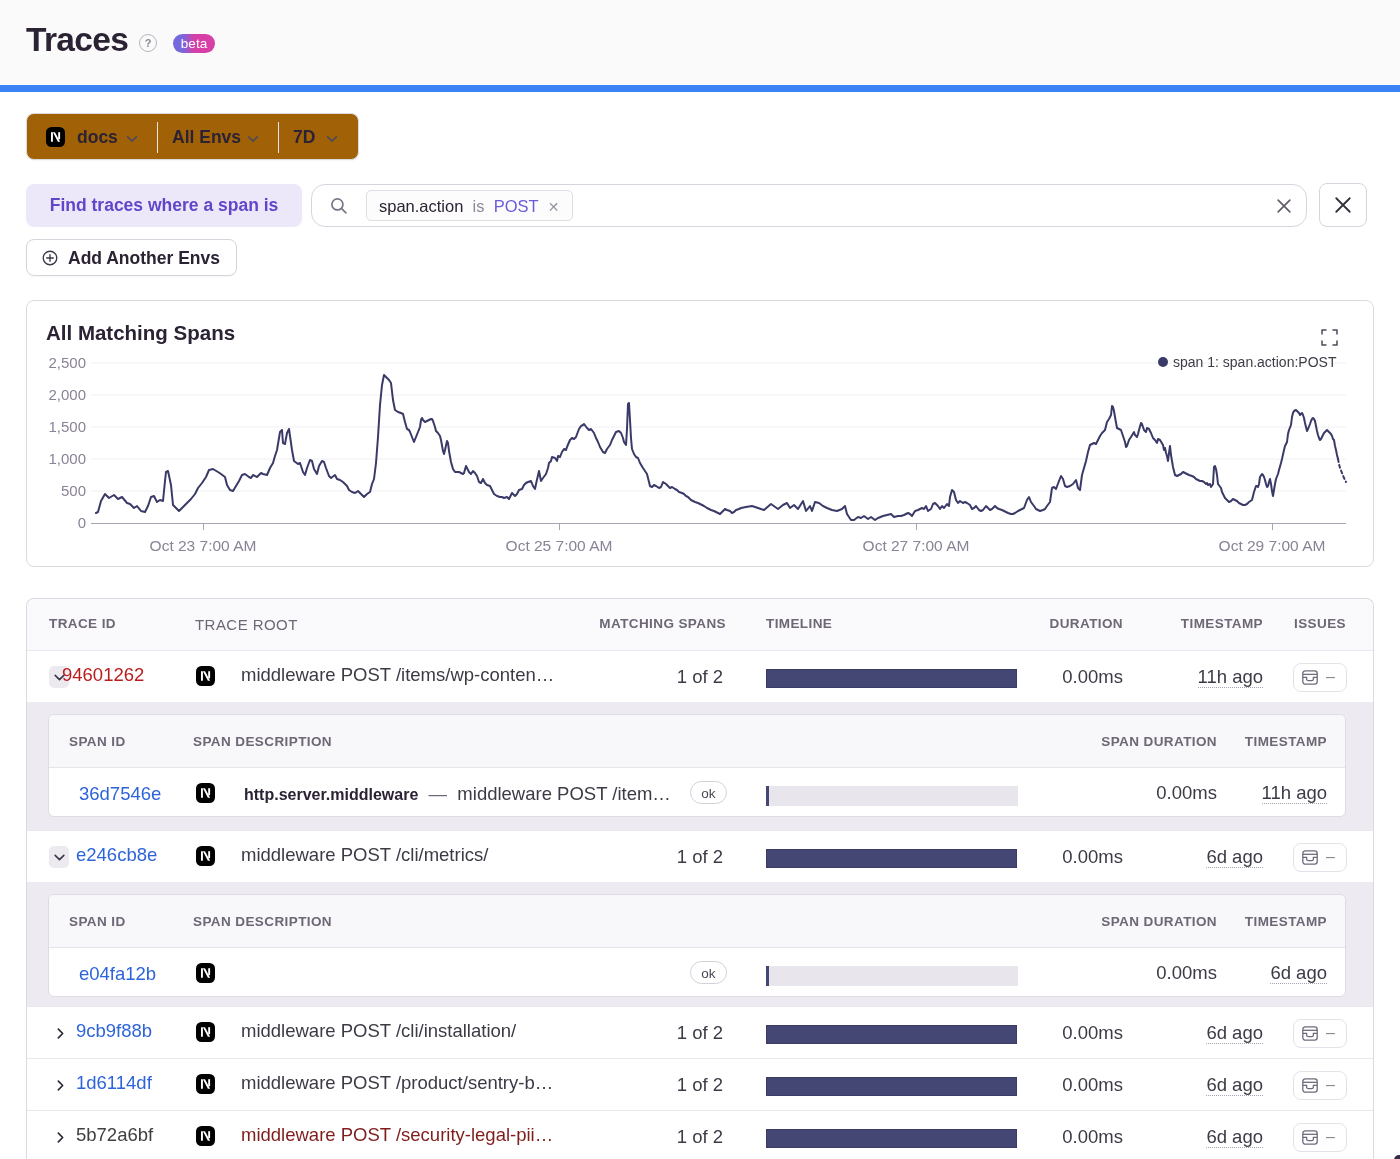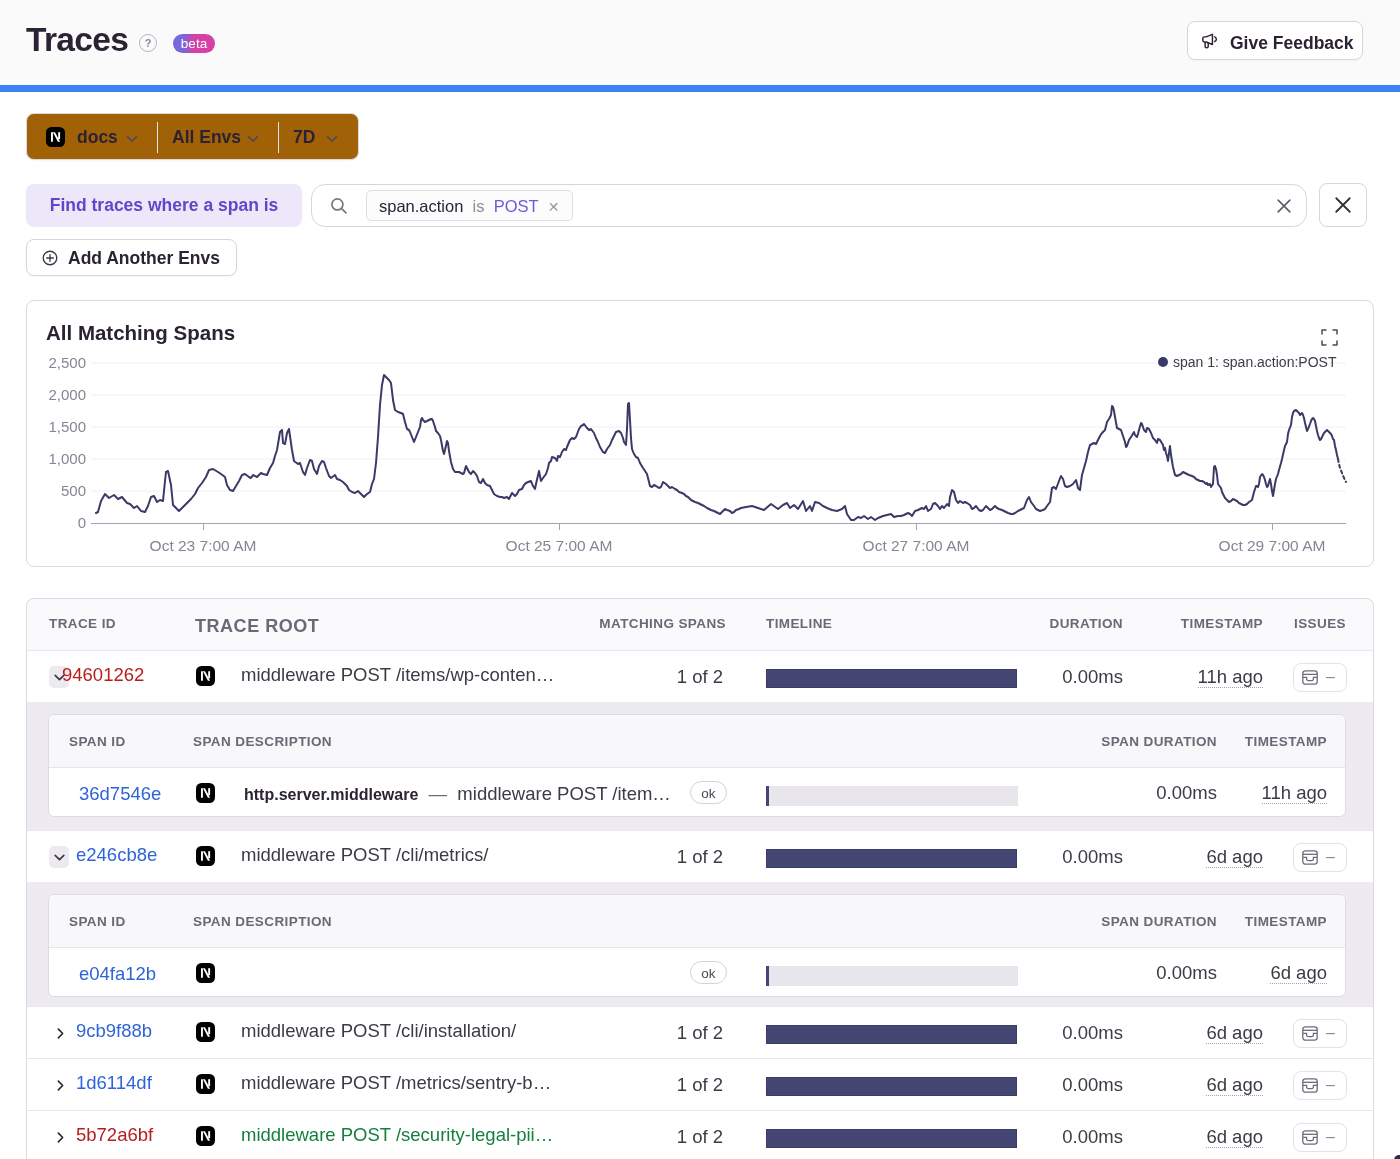--- a/index.html
+++ b/index.html
@@ -3,28 +3,20 @@
 <style>
 *{margin:0;padding:0}
 body{font-family:"Liberation Sans",sans-serif;background:#fff;width:1400px;height:1159px;position:relative;overflow:hidden}
 </style></head>
 <body>
 
 <div style="position:absolute;left:0;top:0;width:1400px;height:85px;background:#fafafa;border-bottom:7px solid #3b82f6">
   <div style="position:absolute;left:26px;top:23px;font-size:33.5px;line-height:34px;font-weight:bold;color:#2b2233;letter-spacing:-.02em">Traces</div>
   <div style="position:absolute;left:139px;top:34px;width:16px;height:16px;border:1px solid #b9b4c0;border-radius:50%;color:#8d8797;font-size:11px;font-weight:bold;text-align:center;line-height:16px">?</div>
   <div style="position:absolute;left:173px;top:34px;width:42px;height:19px;border-radius:10px;background:linear-gradient(90deg,#7668dd 22%,#d63fa6 52%);color:#fff;font-size:13.5px;text-align:center;line-height:19px">beta</div>
-  <div style="position:absolute;left:1187px;top:21px;width:176px;height:39px;box-sizing:border-box;background:#fff;border:1px solid #d8d5dd;border-radius:8px;box-shadow:0 1px 2px rgba(43,34,51,.04)">
-    <svg width="18" height="18" viewBox="0 0 17 17" style="position:absolute;left:13px;top:10px" fill="none" stroke="#2b2233" stroke-width="1.4" stroke-linejoin="round">
-        <path d="M10.8 2.2v9.6l-5.9-2.4H3.2A1.5 1.5 0 0 1 1.7 7.9V6.1a1.5 1.5 0 0 1 1.5-1.5h1.7z"></path>
-        <path d="M3.9 9.6v4c0 .7.6 1.3 1.3 1.3h.3c.7 0 1.3-.6 1.3-1.3v-3.4"></path>
-        <path d="M12.9 4.6c1 .4 1.6 1.2 1.6 2.2 0 1-.6 1.8-1.6 2.2" stroke-linecap="round"></path>
-      </svg>
-    <div style="position:absolute;left:42px;top:12px;font-size:17.5px;line-height:18px;font-weight:bold;color:#2b2233">Give Feedback</div>
-  </div>
 </div>
 
 <div style="position:absolute;left:26px;top:113px;width:333px;height:47px;background:#a16207;border:1px solid #dcd9e0;border-radius:8px;box-sizing:border-box;box-shadow:0 1px 2px rgba(43,34,51,.04)">
   <svg width="19" height="20" viewBox="0 0 19 20" style="position:absolute;left:19px;top:13px">
       <rect x="0" y="0" width="19" height="20" rx="5.5" fill="#000"></rect>
       <path fill="#fff" d="M5 5.2h1.9v9.6H5z"></path>
       <path fill="#fff" d="M12.2 5.2h1.9v7h-1.9z"></path>
       <path fill="#fff" d="M6.9 5.2h2.1l5.1 9.6h-2.2z"></path>
     </svg>
   <div style="position:absolute;left:50px;top:14px;font-size:17.5px;line-height:19px;font-weight:bold;color:#2b2233">docs</div>
@@ -105,21 +97,21 @@
     <circle cx="1136" cy="61" r="5" fill="#3a3a68"></circle>
     <text x="1146" y="66" font-size="14" fill="#3f3c47">span 1: span.action:POST</text>
     <polyline points="69,212 71,211 74,200 78,193 82,197 87,194 91,198 95,196 100,202 103,203 107,207 110,205 114,210 118,211 121,205 124,196 127,195 130,201 133,199 136,200 138,180 139,171 141,170 144,184 146,204 149,207 152,210 155,207 159,203 164,198 168,193 171,187 175,182 179,176 182,169 186,168 191,171 194,173 198,176 200,184 203,189 206,190 209,185 212,180 215,174 218,173 222,176 224,177 226,174 230,176 234,172 236,173 240,174 243,167 246,162 248,155 250,149 253,131 255,129 256,142 258,143 260,132 262,128 265,149 267,160 271,163 273,162 276,171 278,174 280,167 283,159 285,160 287,168 290,173 292,165 295,160 297,161 299,167 302,175 304,177 308,174 310,178 313,179 316,181 320,185 322,189 325,191 328,192 331,190 334,193 337,196 340,193 343,191 345,183 347,178 349,162 351,136 353,104 355,84 357,74 359,76 362,79 364,82 366,99 368,109 371,111 374,112 376,113 378,121 380,128 382,129 383,131 385,136 387,141 389,136 391,131 393,126 394,119 395,117 396,119 398,121 400,120 402,119 404,118 405,118 406,120 408,126 409,130 411,132 413,135 414,139 416,150 417,153 418,149 420,140 421,142 422,150 424,161 426,168 428,171 430,171 432,171 434,172 436,173 437,172 439,165 440,167 442,171 444,173 446,170 448,172 450,175 452,181 454,182 456,178 458,182 460,184 463,185 465,189 467,193 470,195 473,196 475,196 477,197 480,196 482,198 484,194 485,192 488,195 490,193 492,189 495,188 497,184 499,182 501,181 504,180 506,185 508,188 509,183 512,170 513,175 514,180 516,177 519,173 521,167 522,162 524,160 525,156 528,157 530,160 531,155 533,156 535,151 537,148 539,149 540,146 543,139 545,137 547,138 549,136 552,128 554,125 556,124 557,123 560,127 562,129 564,128 567,132 569,137 571,141 573,146 576,151 578,152 580,148 583,144 585,139 587,135 589,131 592,130 594,132 596,137 597,141 599,144 600,128 601,103 602,102 603,119 604,137 605,148 607,153 609,156 611,157 613,162 616,167 618,170 620,173 623,185 625,186 627,184 629,185 632,187 634,186 636,181 639,183 641,185 643,187 645,186 648,188 650,189 652,191 655,192 657,193 659,195 661,196 664,199 666,200 668,201 671,202 673,203 675,204 677,205 680,207 682,208 684,209 687,210 689,211 691,212 693,213 696,210 698,208 700,209 703,210 705,212 707,211 709,209 712,208 714,207 719,206 725,205 731,207 737,209 744,203 751,208 756,204 760,202 763,207 767,204 771,208 776,200 779,210 783,205 785,210 788,201 792,202 796,205 800,207 805,209 810,210 815,208 818,205 820,213 824,219 827,219 831,216 834,217 837,215 841,218 844,216 848,219 851,217 856,215 860,214 864,213 867,216 871,215 874,215 877,214 881,212 883,213 885,215 888,210 891,209 895,207 897,208 899,205 901,210 904,208 906,203 908,202 911,205 913,208 915,205 917,207 920,203 922,205 923,196 925,189 927,191 929,199 931,202 933,200 936,202 938,201 940,202 943,204 945,208 947,207 949,205 952,209 954,210 956,209 959,205 961,207 963,209 965,208 968,205 970,207 972,208 975,209 977,210 979,211 981,212 984,213 986,213 988,212 991,210 993,209 995,208 997,207 1000,199 1002,196 1004,201 1007,205 1009,208 1011,209 1013,210 1016,209 1018,208 1020,205 1023,201 1025,187 1027,186 1029,188 1032,180 1034,175 1036,178 1038,185 1040,186 1043,185 1046,183 1049,179 1051,187 1053,189 1055,174 1057,167 1059,160 1061,151 1063,144 1065,143 1067,142 1069,143 1071,139 1073,135 1075,132 1078,129 1080,121 1082,118 1084,114 1085,105 1086,106 1087,110 1088,116 1090,127 1092,128 1094,129 1096,135 1098,141 1099,146 1100,145 1102,139 1104,136 1107,131 1108,134 1110,136 1111,133 1112,129 1114,122 1115,123 1116,126 1117,129 1119,131 1120,127 1122,128 1124,132 1126,137 1128,139 1130,142 1131,138 1133,139 1136,144 1137,149 1138,147 1139,152 1140,155 1141,160 1142,152 1143,145 1144,154 1145,160 1146,166 1148,174 1150,175 1152,174 1154,173 1156,171 1158,172 1160,173 1162,174 1165,175 1167,176 1169,178 1171,179 1173,180 1175,180 1177,181 1179,183 1180,182 1181,184 1183,183 1184,186 1186,183 1187,166 1188,165 1189,168 1190,174 1191,183 1194,187 1195,191 1197,195 1198,197 1200,199 1202,201 1204,200 1206,198 1208,199 1210,200 1212,202 1214,203 1216,204 1218,204 1220,203 1222,201 1225,199 1226,195 1227,191 1228,188 1229,185 1230,185 1231,186 1232,183 1233,176 1235,173 1236,174 1237,176 1238,179 1239,183 1240,186 1241,185 1242,181 1243,178 1244,183 1245,190 1246,195 1247,189 1248,183 1249,178 1251,173 1252,169 1254,162 1255,158 1257,149 1258,145 1260,141 1261,133 1262,129 1264,124 1265,116 1266,112 1267,110 1269,109 1270,110 1271,111 1272,112 1273,114 1274,113 1275,112 1276,114 1277,117 1278,122 1279,126 1280,130 1281,128 1283,123 1284,120 1285,118 1286,117 1287,118 1288,120 1289,125 1290,130 1291,134 1292,137 1293,139 1294,138 1295,136 1296,134 1297,132 1298,131 1299,130 1300,129 1301,130 1302,131 1303,132 1304,133 1305,135 1306,138 1307,139 1308,145 1309,149 1310,154 1311,158" fill="none" stroke="#3a3a68" stroke-width="2" stroke-linejoin="round" stroke-linecap="round"></polyline>
     <polyline points="1311,158 1312,163 1313,167 1315,172 1317,177 1319,181" fill="none" stroke="#3a3a68" stroke-width="2" stroke-dasharray="3 3" stroke-linejoin="round" stroke-linecap="round"></polyline>
   </svg>
 </div>
 
 <div style="position:absolute;left:26px;top:598px;width:1348px;height:565px;background:#fff;border:1px solid #dcd9e1;border-bottom:none;border-radius:8px 8px 0 0;box-sizing:border-box;overflow:hidden">
   <div style="position:absolute;left:0;top:0;width:1346px;height:51px;background:#faf9fb;border-radius:8px 8px 0 0"></div>
   <div style="position:absolute;left:22px;top:17px;font-size:13.5px;font-weight:bold;color:#6d6776;letter-spacing:.03em">TRACE ID</div>
-  <div style="position:absolute;left:168px;top:17px;font-size:18px;font-weight:bold;color:#6d6776;letter-spacing:.03em">TRACE ROOT</div>
+  <div style="position:absolute;left:168px;top:17px;font-size:15px;font-weight:normal;color:#6d6776;letter-spacing:.03em">TRACE ROOT</div>
   <div style="position:absolute;left:499px;top:17px;width:200px;text-align:right;font-size:13.5px;font-weight:bold;color:#6d6776;letter-spacing:.03em">MATCHING SPANS</div>
   <div style="position:absolute;left:739px;top:17px;font-size:13.5px;font-weight:bold;color:#6d6776;letter-spacing:.03em">TIMELINE</div>
   <div style="position:absolute;left:896px;top:17px;width:200px;text-align:right;font-size:13.5px;font-weight:bold;color:#6d6776;letter-spacing:.03em">DURATION</div>
   <div style="position:absolute;left:1036px;top:17px;width:200px;text-align:right;font-size:13.5px;font-weight:bold;color:#6d6776;letter-spacing:.03em">TIMESTAMP</div>
   <div style="position:absolute;left:1219px;top:17px;width:100px;text-align:right;font-size:13.5px;font-weight:bold;color:#6d6776;letter-spacing:.03em">ISSUES</div>
 <div style="position:absolute;left:0;top:51px;width:1346px;height:52px;background:#fff;border-top:1px solid #eae8ee">
 <div style="position:absolute;left:22px;top:15px;width:20px;height:22px;background:#eceaef;border-radius:5px">
         <svg width="13" height="13" viewBox="0 0 12 12" style="position:absolute;left:4px;top:5px" fill="none" stroke="#3d3748" stroke-width="1.5" stroke-linecap="round" stroke-linejoin="round">
           <path d="M2 4l4 4 4-4"></path>
         </svg>
@@ -244,46 +236,46 @@
 <svg width="13" height="13" viewBox="0 0 12 12" style="position:absolute;left:27px;top:20px" fill="none" stroke="#2b2233" stroke-width="1.5" stroke-linecap="round" stroke-linejoin="round">
         <path d="M4 2l4 4-4 4"></path>
       </svg>
 <a style="position:absolute;left:49px;top:13px;font-size:18.5px;line-height:22px;color:#2e64d9;text-decoration:none">1d6114df</a>
 <svg width="19" height="20" viewBox="0 0 19 20" style="position:absolute;left:169px;top:15px">
         <rect x="0" y="0" width="19" height="20" rx="5.5" fill="#000"></rect>
         <path fill="#fff" d="M5 5.2h1.9v9.6H5z"></path>
         <path fill="#fff" d="M12.2 5.2h1.9v7h-1.9z"></path>
         <path fill="#fff" d="M6.9 5.2h2.1l5.1 9.6h-2.2z"></path>
       </svg>
-<div style="position:absolute;left:214px;top:13px;font-size:18.5px;line-height:22px;color:#3d3a45">middleware POST /metrics/sentry-b…</div>
+<div style="position:absolute;left:214px;top:13px;font-size:18.5px;line-height:22px;color:#3d3a45">middleware POST /product/sentry-b…</div>
 <div style="position:absolute;left:566px;top:15px;width:130px;text-align:right;font-size:18.5px;line-height:22px;color:#3d3a45">1 of 2</div>
 <div style="position:absolute;left:739px;top:18px;width:249px;height:17px;background:#444674;border:1px solid #3a3c66"></div>
 <div style="position:absolute;left:996px;top:15px;width:100px;text-align:right;font-size:18.5px;line-height:22px;color:#3d3a45">0.00ms</div>
 <div style="position:absolute;left:1136px;top:15px;width:100px;text-align:right;font-size:18.5px;line-height:22px;color:#3d3a45"><span style="border-bottom:1px dotted #a9a2b2">6d ago</span></div>
 <div style="position:absolute;left:1266px;top:12px;width:54px;height:29px;border:1px solid #e4e2e8;border-radius:8px;background:#fff;box-sizing:border-box">
 <svg width="16" height="15" viewBox="0 0 16 15" style="position:absolute;left:8px;top:6px" fill="none" stroke="#6f6a7a" stroke-width="1.3">
           <rect x="0.8" y="0.8" width="14.4" height="13.4" rx="2.6"></rect>
           <path d="M1 4.3h14"></path>
           <path d="M1 7.3h3.6v1.6a1.7 1.7 0 0 0 1.7 1.7h3.4a1.7 1.7 0 0 0 1.7-1.7V7.3H15"></path>
         </svg>
 <div style="position:absolute;left:32px;top:4px;width:12px;color:#8a8494;font-size:16px">–</div>
 </div>
 </div>
 <div style="position:absolute;left:0;top:511px;width:1346px;height:52px;background:#fff;border-top:1px solid #eae8ee">
 <svg width="13" height="13" viewBox="0 0 12 12" style="position:absolute;left:27px;top:20px" fill="none" stroke="#2b2233" stroke-width="1.5" stroke-linecap="round" stroke-linejoin="round">
         <path d="M4 2l4 4-4 4"></path>
       </svg>
-<a style="position:absolute;left:49px;top:13px;font-size:18.5px;line-height:22px;color:#b91c1c;text-decoration:none">5b72a6bf</a>
-<svg width="19" height="20" viewBox="0 0 19 20" style="position:absolute;left:169px;top:15px">
-        <rect x="0" y="0" width="19" height="20" rx="5.5" fill="#000"></rect>
-        <path fill="#fff" d="M5 5.2h1.9v9.6H5z"></path>
-        <path fill="#fff" d="M12.2 5.2h1.9v7h-1.9z"></path>
-        <path fill="#fff" d="M6.9 5.2h2.1l5.1 9.6h-2.2z"></path>
-      </svg>
-<div style="position:absolute;left:214px;top:13px;font-size:18.5px;line-height:22px;color:#15803d">middleware POST /security-legal-pii…</div>
+<a style="position:absolute;left:49px;top:13px;font-size:18.5px;line-height:22px;color:#404040;text-decoration:none">5b72a6bf</a>
+<svg width="19" height="20" viewBox="0 0 19 20" style="position:absolute;left:169px;top:15px">
+        <rect x="0" y="0" width="19" height="20" rx="5.5" fill="#000"></rect>
+        <path fill="#fff" d="M5 5.2h1.9v9.6H5z"></path>
+        <path fill="#fff" d="M12.2 5.2h1.9v7h-1.9z"></path>
+        <path fill="#fff" d="M6.9 5.2h2.1l5.1 9.6h-2.2z"></path>
+      </svg>
+<div style="position:absolute;left:214px;top:13px;font-size:18.5px;line-height:22px;color:#7f1d1d">middleware POST /security-legal-pii…</div>
 <div style="position:absolute;left:566px;top:15px;width:130px;text-align:right;font-size:18.5px;line-height:22px;color:#3d3a45">1 of 2</div>
 <div style="position:absolute;left:739px;top:18px;width:249px;height:17px;background:#444674;border:1px solid #3a3c66"></div>
 <div style="position:absolute;left:996px;top:15px;width:100px;text-align:right;font-size:18.5px;line-height:22px;color:#3d3a45">0.00ms</div>
 <div style="position:absolute;left:1136px;top:15px;width:100px;text-align:right;font-size:18.5px;line-height:22px;color:#3d3a45"><span style="border-bottom:1px dotted #a9a2b2">6d ago</span></div>
 <div style="position:absolute;left:1266px;top:12px;width:54px;height:29px;border:1px solid #e4e2e8;border-radius:8px;background:#fff;box-sizing:border-box">
 <svg width="16" height="15" viewBox="0 0 16 15" style="position:absolute;left:8px;top:6px" fill="none" stroke="#6f6a7a" stroke-width="1.3">
           <rect x="0.8" y="0.8" width="14.4" height="13.4" rx="2.6"></rect>
           <path d="M1 4.3h14"></path>
           <path d="M1 7.3h3.6v1.6a1.7 1.7 0 0 0 1.7 1.7h3.4a1.7 1.7 0 0 0 1.7-1.7V7.3H15"></path>
         </svg>

